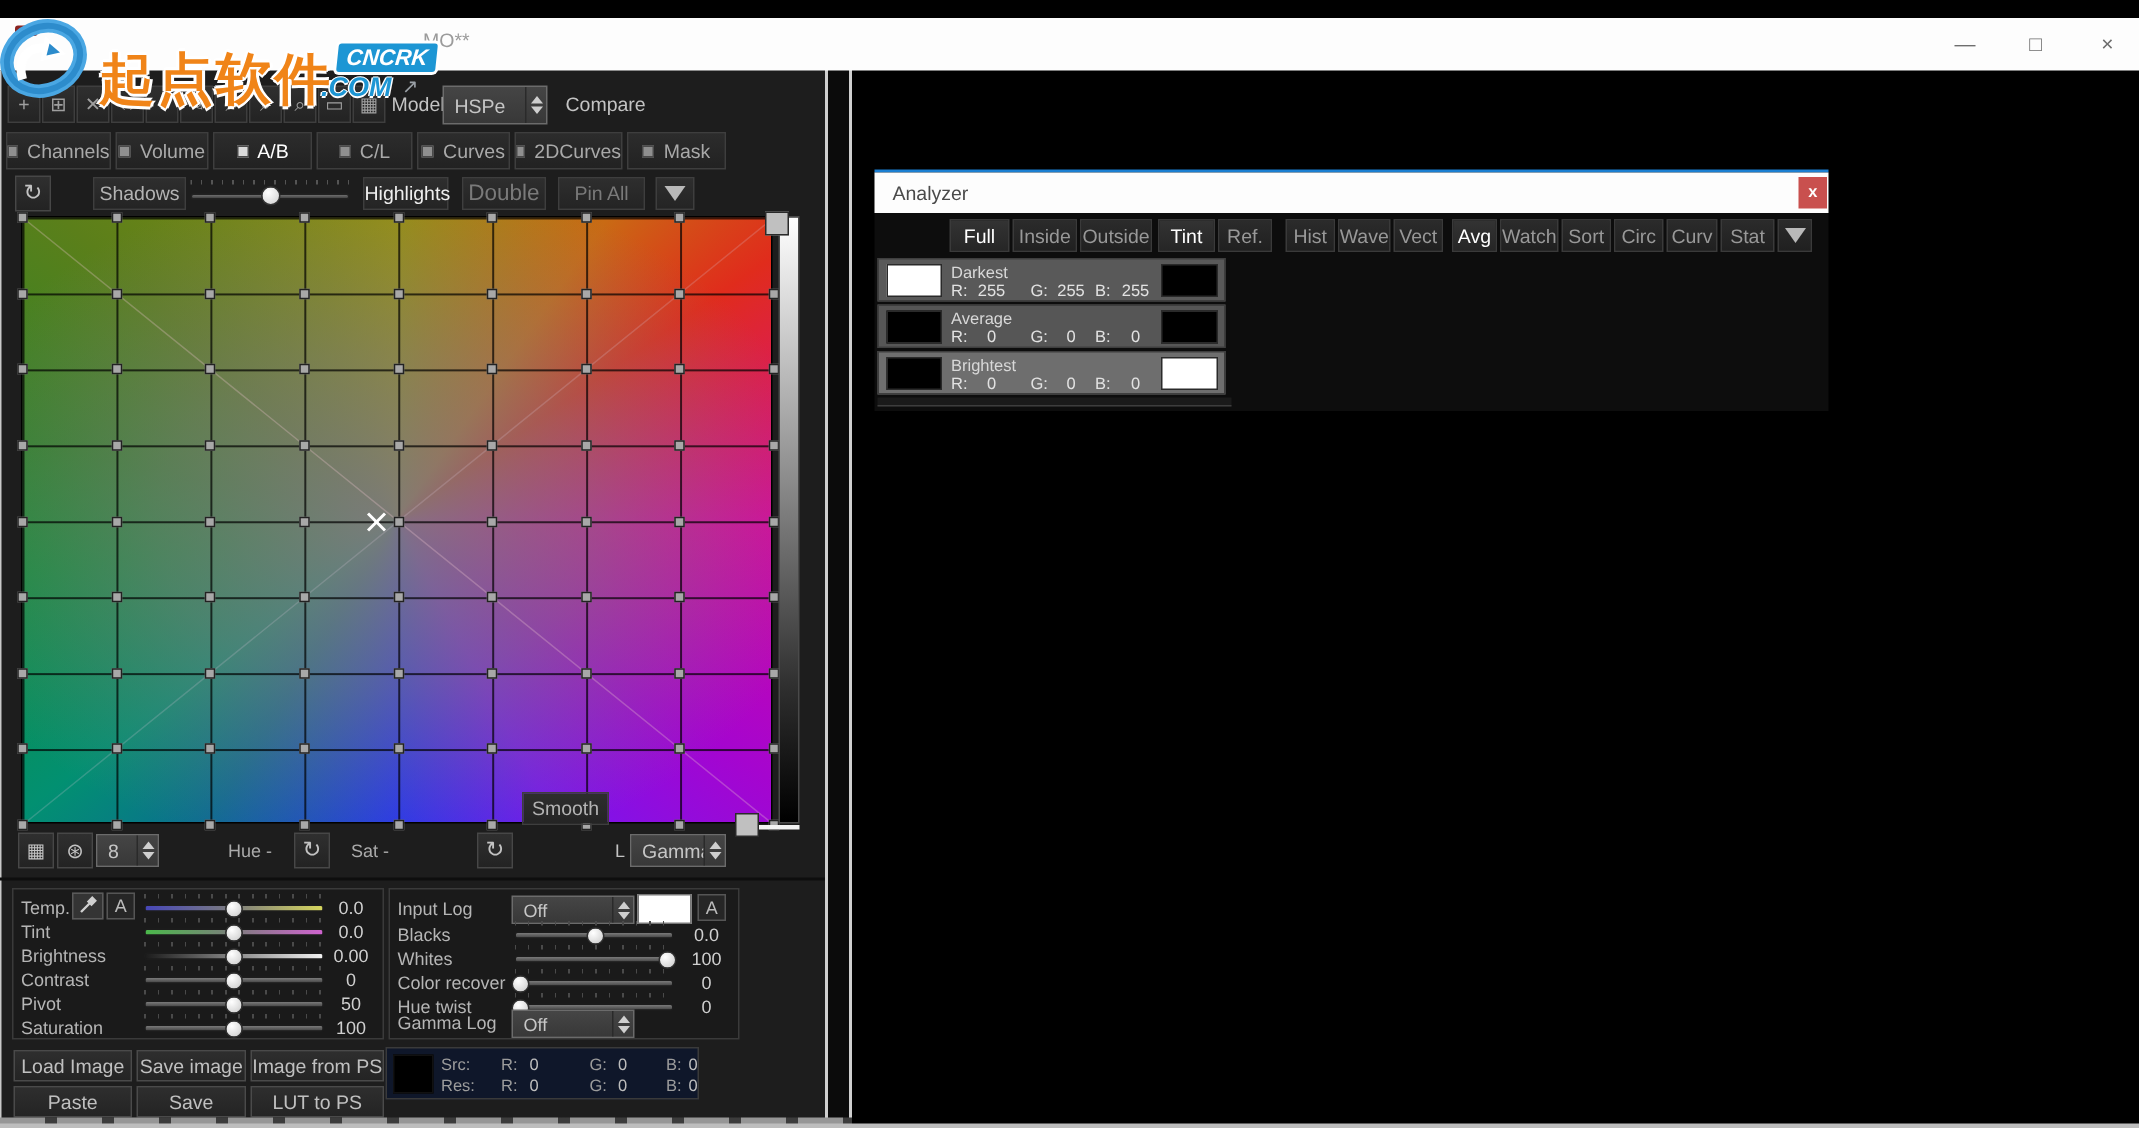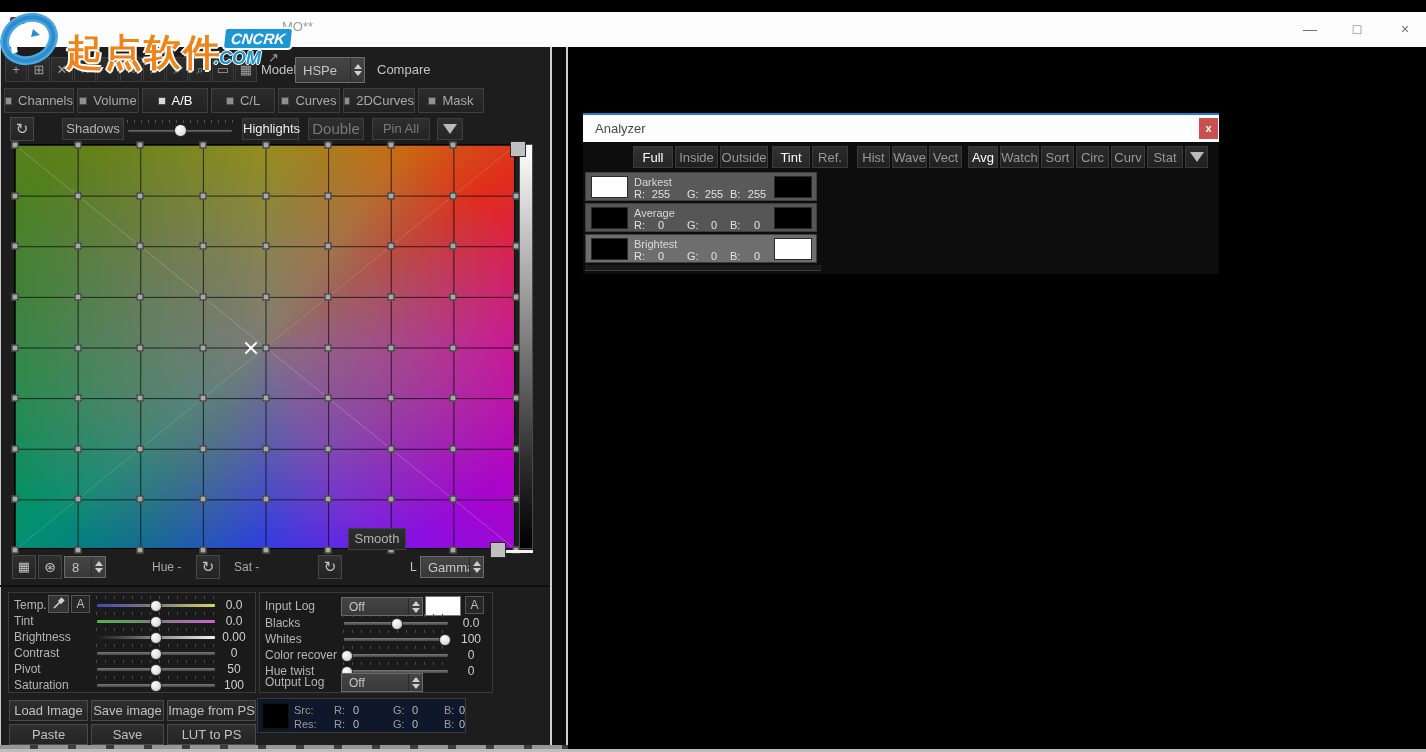--- a/index.html
+++ b/index.html
@@ -448,21 +448,21 @@
       </div>
       <div class="srow" style="top: 70px;">
         <div class="slabel">Hue twist</div>
         <div class="sticks" style="left: 83px; width: 106px;"></div>
         <div class="strack track-plain" style="left: 83px; width: 106px;">
           <div class="sthumb" style="left: calc(3% - 6px);"></div>
         </div>
         <div class="svalue" style="right: 4px; width: 34px;">0</div>
       </div>
       <div class="srow" style="top: 81px; height: 20px;">
-        <div class="slabel">Output Log</div>
+        <div class="slabel">Gamma Log</div>
         <div class="dropdown" style="left: 81px; top: -1px; width: 82px; height: 19px;">
           <div class="val" style="font-size: 12px;">Off</div>
           <div class="spin">
             <div class="tri-u"></div>
             <div class="tri-d"></div>
           </div>
         </div>
       </div>
     </div>
 

